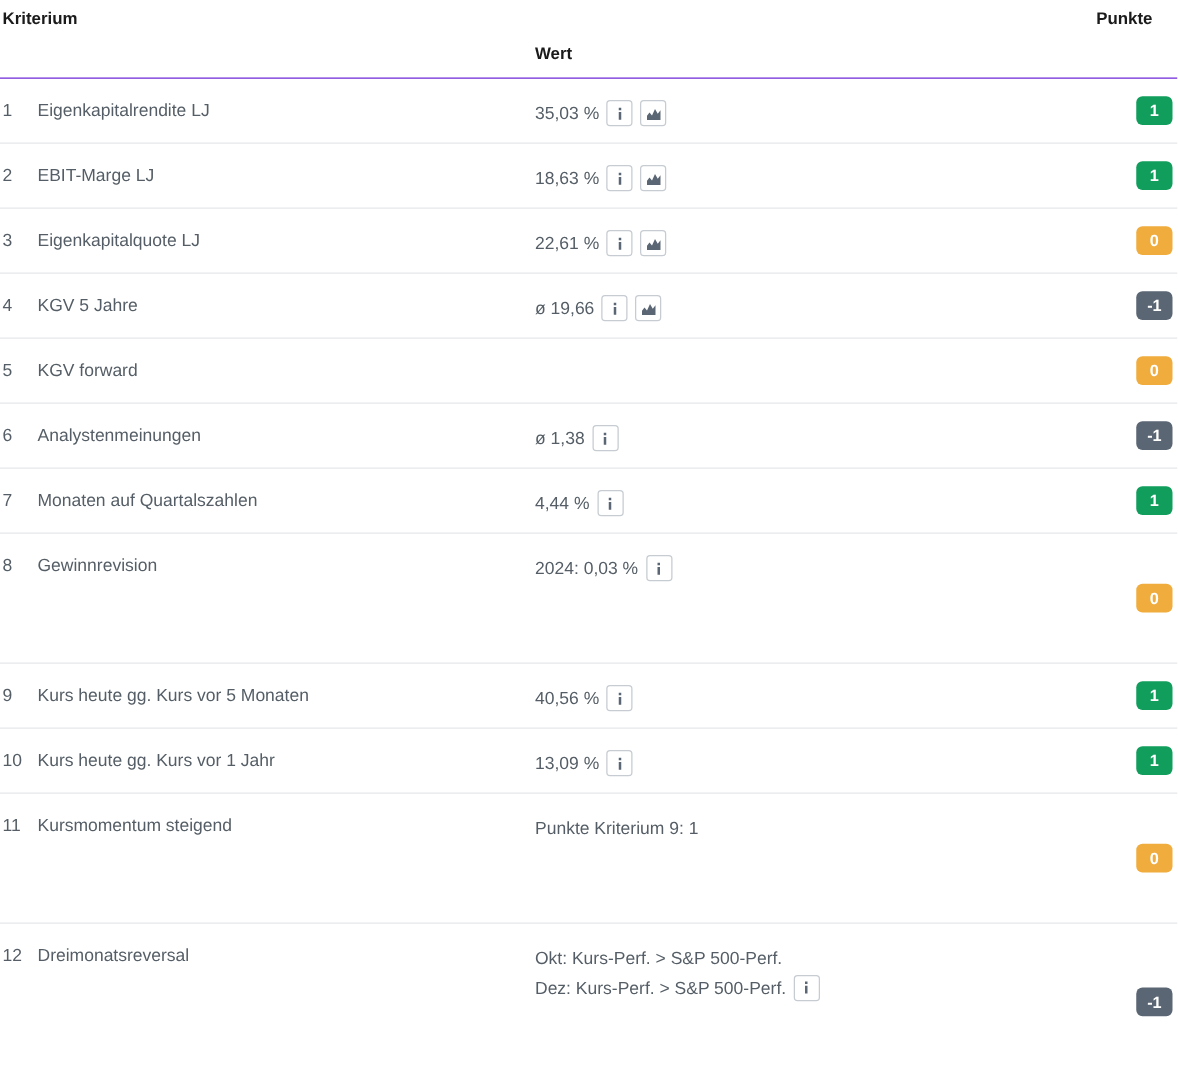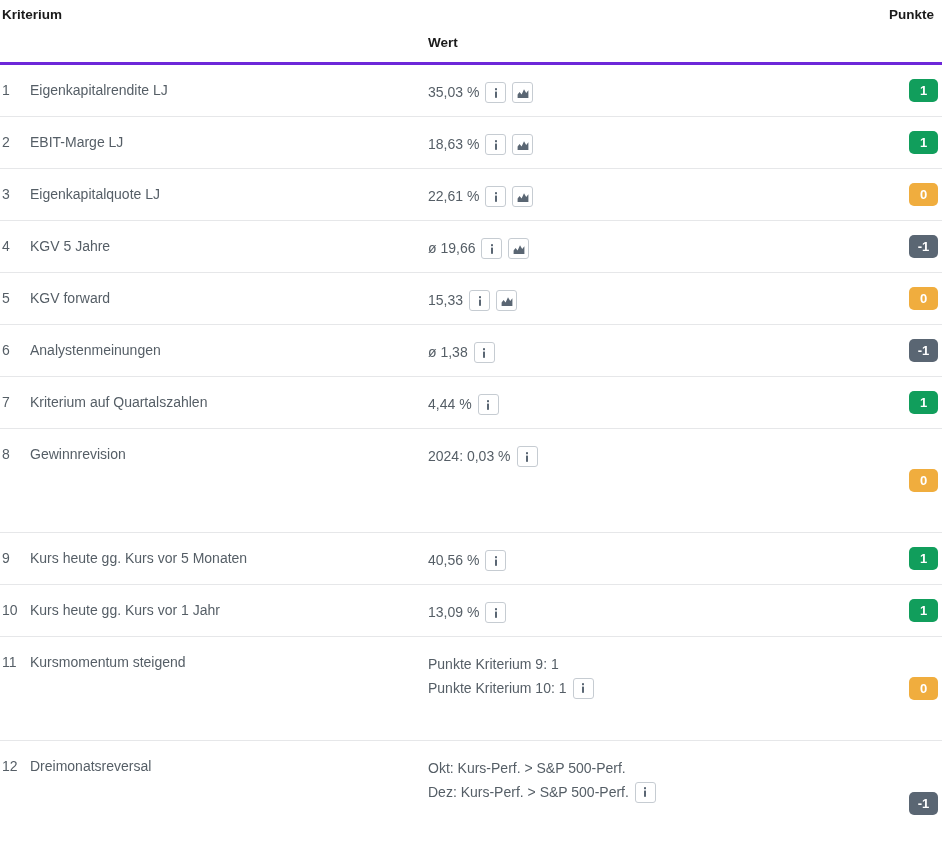--- a/index.html
+++ b/index.html
@@ -18,22 +18,22 @@
 
   .scorecard {
     width: 942px;
     padding: 0;
   }
 
   
   .hdr {
     display: flex;
     align-items: flex-start;
-    padding: 7px 4px 12px 0;
-    border-bottom: 3px solid #6d28d9;
+    padding: 7px 16px 12px 0;
+    border-bottom: 1px solid #6d28d9;
   }
   .hdr .h-crit {
     width: 428px;
     padding-left: 2px;
     font-size: 13.5px;
     font-weight: bold;
     color: #1b1b1b;
   }
   .hdr .h-val {
     width: 420px;
@@ -233,36 +233,20 @@
             </span>
           </div>
         </div>
         <div class="c-pts">
           <span class="badge" style="background: rgb(90, 102, 115);">-1</span>
         </div>
       </div>
       <div class="row">
         <div class="c-num">5</div>
         <div class="c-name">KGV forward</div>
-        <div class="c-val">
-          <div class="vline">
-            <span class="txt">15,33</span>
-            <span class="ibtn">
-              <svg width="12" height="12" viewBox="0 0 12 12">
-                <rect x="5" y="1.2" width="2" height="2" fill="#5a6673"></rect>
-                <rect x="5" y="4.6" width="2" height="6.2" fill="#5a6673"></rect>
-              </svg>
-            </span>
-            <span class="ibtn">
-              <svg width="12" height="12" viewBox="0 0 12 12">
-                <path d="M0.6 11 L0.6 7.6 L2.6 5.0 L4.6 7.4 L7.0 2.2 L9.2 6.0 L11.4 3.2 L11.4 11 Z" fill="#5a6673"></path>
-              </svg>
-            </span>
-          </div>
-        </div>
         <div class="c-pts">
           <span class="badge" style="background: rgb(240, 173, 62);">0</span>
         </div>
       </div>
       <div class="row">
         <div class="c-num">6</div>
         <div class="c-name">Analystenmeinungen</div>
         <div class="c-val">
           <div class="vline">
             <span class="txt">ø 1,38</span>
@@ -273,21 +257,21 @@
               </svg>
             </span>
           </div>
         </div>
         <div class="c-pts">
           <span class="badge" style="background: rgb(90, 102, 115);">-1</span>
         </div>
       </div>
       <div class="row">
         <div class="c-num">7</div>
-        <div class="c-name">Kriterium auf Quartalszahlen</div>
+        <div class="c-name">Monaten auf Quartalszahlen</div>
         <div class="c-val">
           <div class="vline">
             <span class="txt">4,44 %</span>
             <span class="ibtn">
               <svg width="12" height="12" viewBox="0 0 12 12">
                 <rect x="5" y="1.2" width="2" height="2" fill="#5a6673"></rect>
                 <rect x="5" y="4.6" width="2" height="6.2" fill="#5a6673"></rect>
               </svg>
             </span>
           </div>
@@ -350,29 +334,20 @@
           <span class="badge" style="background: rgb(17, 158, 92);">1</span>
         </div>
       </div>
       <div class="row tall3">
         <div class="c-num">11</div>
         <div class="c-name">Kursmomentum steigend</div>
         <div class="c-val">
           <div class="vline">
             <span class="txt">Punkte Kriterium 9: 1</span>
           </div>
-          <div class="vline">
-            <span class="txt">Punkte Kriterium 10: 1</span>
-            <span class="ibtn">
-              <svg width="12" height="12" viewBox="0 0 12 12">
-                <rect x="5" y="1.2" width="2" height="2" fill="#5a6673"></rect>
-                <rect x="5" y="4.6" width="2" height="6.2" fill="#5a6673"></rect>
-              </svg>
-            </span>
-          </div>
         </div>
         <div class="c-pts">
           <span class="badge" style="background: rgb(240, 173, 62);">0</span>
         </div>
       </div>
       <div class="row tall4">
         <div class="c-num">12</div>
         <div class="c-name">Dreimonatsreversal</div>
         <div class="c-val">
           <div class="vline">

